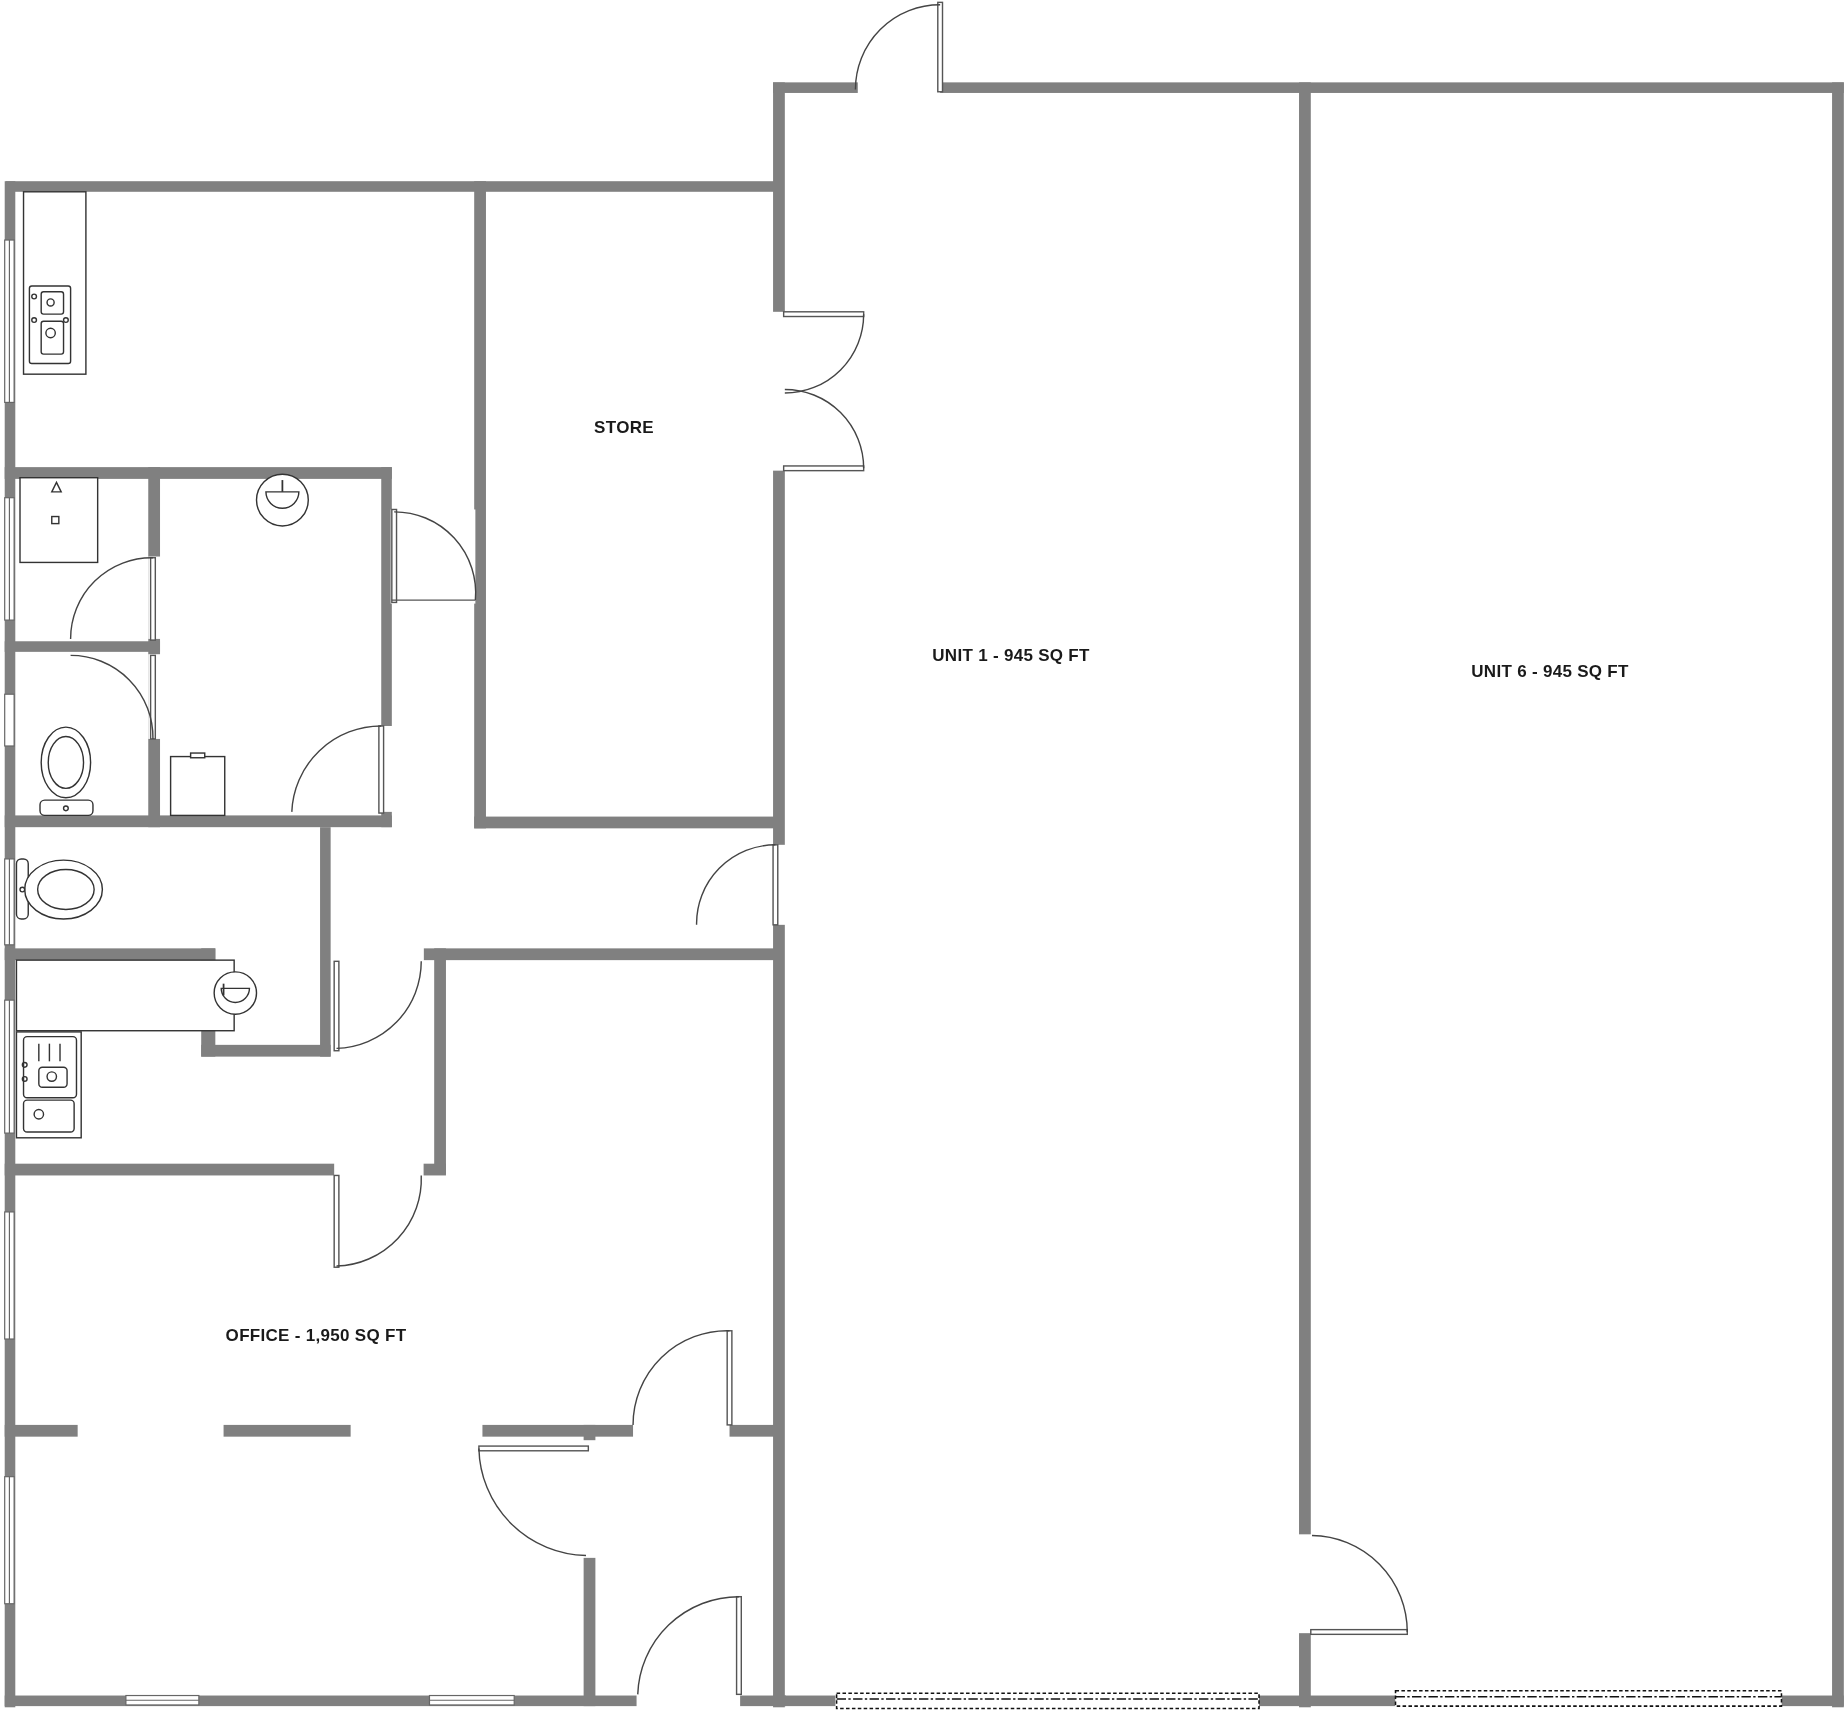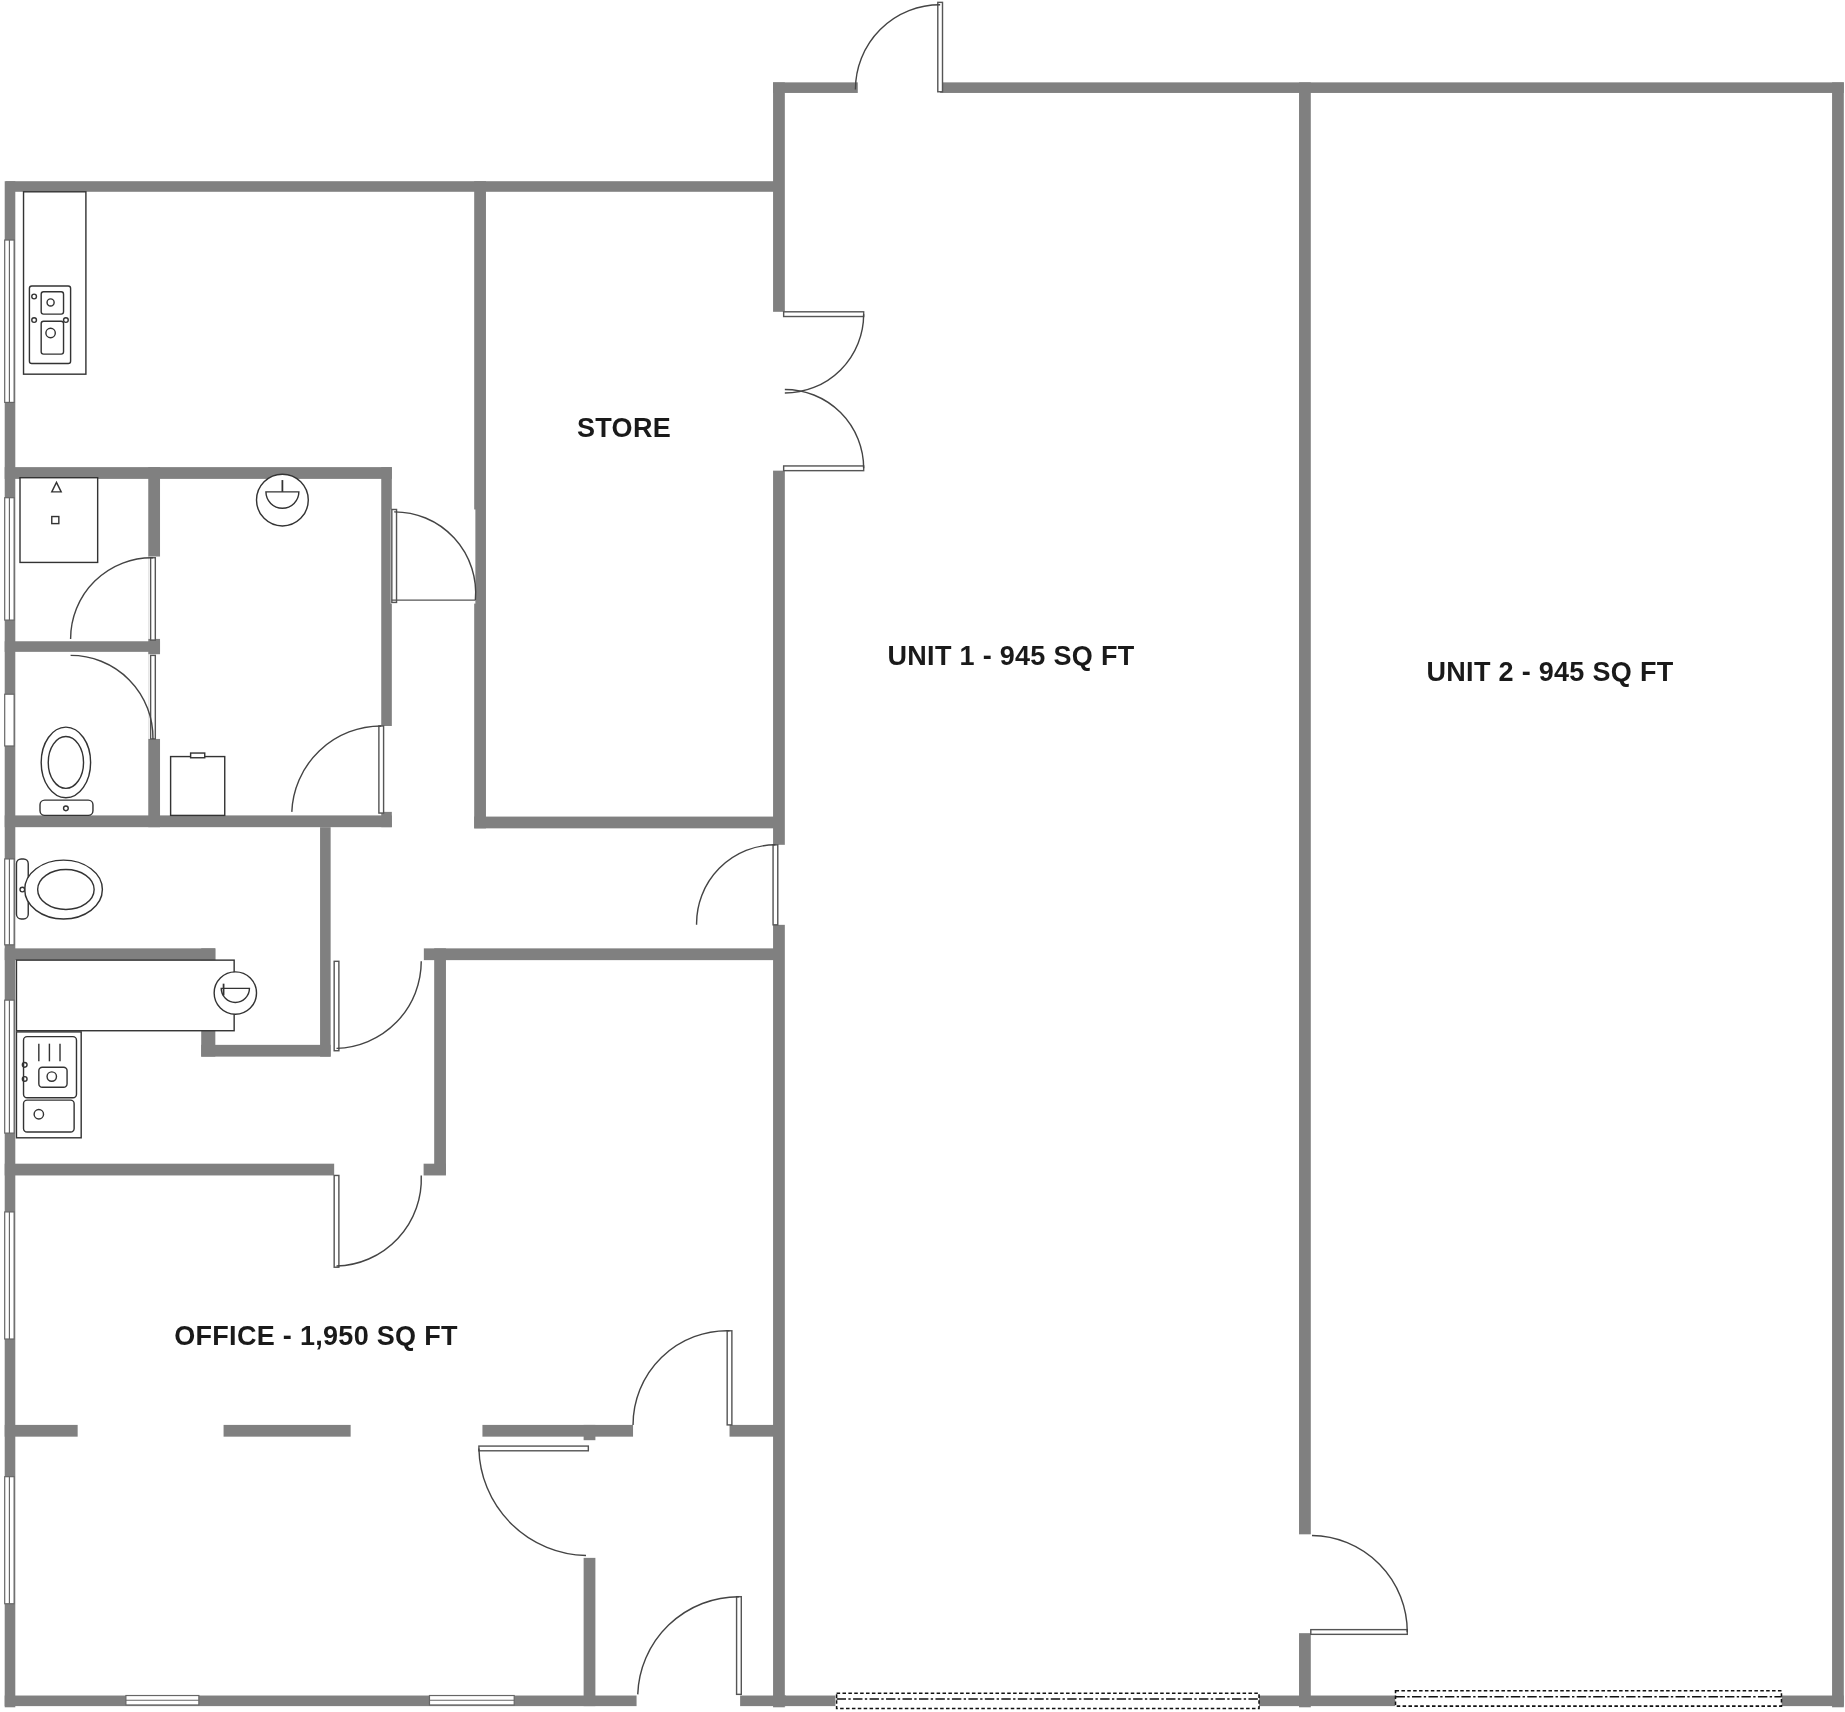--- a/index.html
+++ b/index.html
@@ -11,21 +11,21 @@
   .door-leaf { fill: #ffffff; stroke: #555555; stroke-width: 1.2; }
   .door-swing { fill: none; stroke: #444444; stroke-width: 1.2; }
   .opening { fill: #ffffff; }
   .win { fill: #ffffff; stroke: #666666; stroke-width: 1; }
   .garage-outer { fill: #ffffff; stroke: #111111; stroke-width: 1.3; stroke-dasharray: 3 2; }
   .garage-mid { fill: none; stroke: #111111; stroke-width: 1.3; stroke-dasharray: 8 2 2 2; }
   .label {
     position: absolute;
     font-family: "Liberation Sans", sans-serif;
     font-weight: bold;
-    font-size: 27px;
+    font-size: 17px;
     color: #1a1a1a;
     white-space: nowrap;
     transform: translate(-50%, -50%);
     letter-spacing: 0.3px;
   }
 </style>
 </head>
 <body>
 
 <svg id="plan" viewBox="0 0 1568 1455" preserveAspectRatio="none" xmlns="http://www.w3.org/2000/svg">
@@ -231,14 +231,14 @@
     <circle class="fxn" cx="44" cy="915" r="4"></circle>
     <circle class="fxn" cx="21" cy="905" r="2"></circle>
     <circle class="fxn" cx="21" cy="917" r="2"></circle>
     <rect class="fx" x="20" y="935" width="43" height="27" rx="3"></rect>
     <circle class="fxn" cx="33" cy="947" r="4"></circle>
   </g>
 </svg>
 
 <div class="label" style="left:624px; top:428px;">STORE</div>
 <div class="label" style="left:1011px; top:656px;">UNIT 1 - 945 SQ FT</div>
-<div class="label" style="left:1550px; top:672px;">UNIT 2 - 945 SQ FT</div>
+<div class="label" style="left:1550px; top:672px;">UNIT 6 - 945 SQ FT</div>
 <div class="label" style="left:316px; top:1336px;">OFFICE - 1,950 SQ FT</div>
 
 </body></html>

